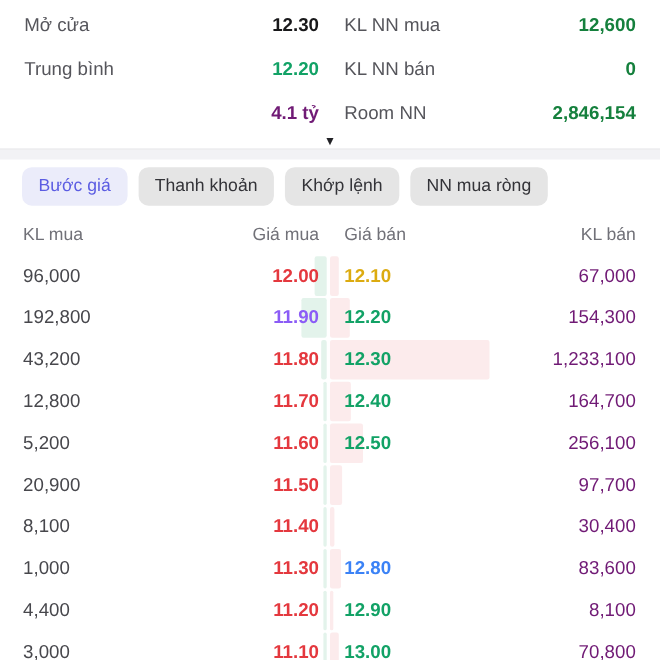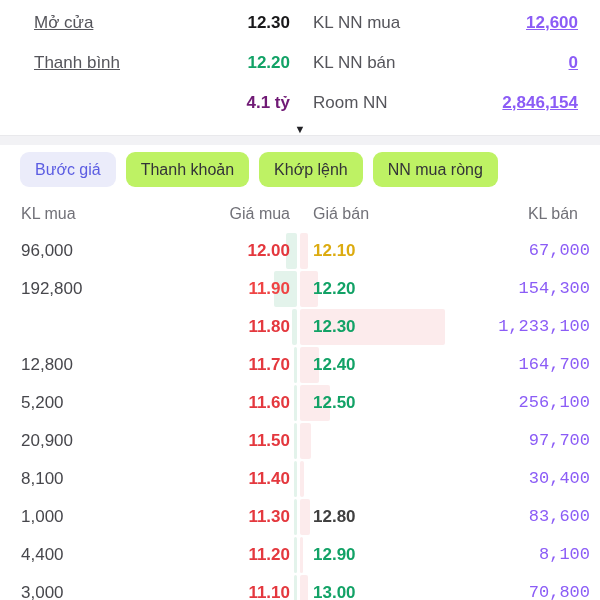--- a/index.html
+++ b/index.html
@@ -7,73 +7,73 @@
     width:600px;height:600px;overflow:hidden;background:#ffffff;
     font-family:"Liberation Sans","DejaVu Sans",sans-serif;
     color:#1a1a1c;
   }
   .app{position:relative;width:600px;height:600px;overflow:hidden;}
 
   
   .summary{padding-top:3px;}
   .srow{position:relative;height:40px;}
   .slabel,.sval{position:absolute;top:0;line-height:40px;font-size:17px;white-space:nowrap;}
-  .slabel.l1{left:34px;color:#55555b;text-decoration:underline;}
+  .slabel.l1{left:22px;color:#55555b;}
   .sval.v1{right:310px;font-weight:700;color:#18181a;}
   .slabel.l2{left:313px;color:#55555b;}
-  .sval.v2{right:22px;font-weight:700;color:#8b5cf6;text-decoration:underline;}
+  .sval.v2{right:22px;font-weight:700;color:#15803d;}
 
   .collapse-row{height:12px;display:flex;justify-content:center;align-items:center;}
   .arrow{font-size:11px;line-height:12px;color:#222226;cursor:pointer;}
 
   .divider{height:10px;background:#f2f2f5;border-top:1px solid #e9e9ec;box-sizing:border-box;}
 
   
   .tabs{display:flex;gap:10px;margin:7px 0 0 20px;}
   .tab{
     height:35px;padding:0 15px;border:none;border-radius:9px;
-    background:#bef264;color:#333338;font-size:16px;font-family:inherit;
+    background:#e5e5e5;color:#333338;font-size:16px;font-family:inherit;
     display:flex;align-items:center;white-space:nowrap;cursor:pointer;
   }
   .tab.active{background:var(--accent-bg,#ebecfa);color:var(--accent,#5b5ce2);}
 
   
   .thead{position:relative;height:22px;margin-top:16px;font-size:16px;color:#717178;}
   .thead span{position:absolute;top:0;line-height:22px;white-space:nowrap;}
   .h1{left:21px;}
   .h2{right:310px;}
   .h3{left:313px;}
   .h4{right:22px;}
 
   
   .rows{margin-top:7px;}
   .trow{position:relative;height:38px;}
   .cell{position:absolute;top:0;line-height:38px;font-size:17px;white-space:nowrap;}
   .c-klmua{left:21px;color:#47474c;}
   .c-giamua{right:310px;font-weight:700;}
   .c-giaban{left:313px;font-weight:700;}
-  .c-klban{right:10px;color:#8b5cf6;font-family:Liberation Mono, monospace;}
+  .c-klban{right:22px;color:#701a75;}
   .bar{position:absolute;top:1px;height:36px;border-radius:2px;}
   .bar.buy{right:303px;background:var(--buy-bar,#e3f3eb);}
   .bar.sell{left:300px;background:var(--sell-bar,#fcebec);}
 </style>
 </head>
 <body>
 
 <div class="app">
 
   <section class="summary">
     <div class="srow">
       <span class="slabel l1">Mở cửa</span>
       <span class="sval v1" style="color: rgb(24, 24, 26);">12.30</span>
       <span class="slabel l2">KL NN mua</span>
       <span class="sval v2">12,600</span>
     </div>
     <div class="srow">
-      <span class="slabel l1">Thanh bình</span>
+      <span class="slabel l1">Trung bình</span>
       <span class="sval v1" style="color: rgb(18, 162, 102);">12.20</span>
       <span class="slabel l2">KL NN bán</span>
       <span class="sval v2">0</span>
     </div>
     <div class="srow">
       <span class="sval v1" style="color: #701a75;">4.1 tỷ</span>
       <span class="slabel l2">Room NN</span>
       <span class="sval v2">2,846,154</span>
     </div>
   </section>
@@ -104,27 +104,28 @@
         <span class="bar sell" style="width: 8px;"></span>
         <span class="cell c-klmua">96,000</span>
         <span class="cell c-giamua" style="color: rgb(228, 56, 62);">12.00</span>
         <span class="cell c-giaban" style="color: rgb(220, 171, 16);">12.10</span>
         <span class="cell c-klban">67,000</span>
       </div>
       <div class="trow">
         <span class="bar buy" style="width: 23px;"></span>
         <span class="bar sell" style="width: 18px;"></span>
         <span class="cell c-klmua">192,800</span>
-        <span class="cell c-giamua" style="color: #ef4444; text-align: right;">11.90</span>
+        <span class="cell c-giamua" style="color: #8b5cf6; text-align: right;">11.90</span>
         <span class="cell c-giaban" style="color: rgb(18, 162, 102);">12.20</span>
         <span class="cell c-klban">154,300</span>
       </div>
       <div class="trow">
         <span class="bar buy" style="width: 5px;"></span>
         <span class="bar sell" style="width: 145px;"></span>
+        <span class="cell c-klmua">43,200</span>
         <span class="cell c-giamua" style="color: rgb(228, 56, 62);">11.80</span>
         <span class="cell c-giaban" style="color: rgb(18, 162, 102);">12.30</span>
         <span class="cell c-klban">1,233,100</span>
       </div>
       <div class="trow">
         <span class="bar buy" style="width: 3px;"></span>
         <span class="bar sell" style="width: 19px;"></span>
         <span class="cell c-klmua">12,800</span>
         <span class="cell c-giamua" style="color: rgb(228, 56, 62);">11.70</span>
         <span class="cell c-giaban" style="color: rgb(18, 162, 102);">12.40</span>
@@ -150,21 +151,21 @@
         <span class="bar sell" style="width: 4px;"></span>
         <span class="cell c-klmua">8,100</span>
         <span class="cell c-giamua" style="color: rgb(228, 56, 62);">11.40</span>
         <span class="cell c-klban">30,400</span>
       </div>
       <div class="trow">
         <span class="bar buy" style="width: 3px;"></span>
         <span class="bar sell" style="width: 10px;"></span>
         <span class="cell c-klmua">1,000</span>
         <span class="cell c-giamua" style="color: rgb(228, 56, 62);">11.30</span>
-        <span class="cell c-giaban" style="color: #404040;">12.80</span>
+        <span class="cell c-giaban" style="color: #3b82f6;">12.80</span>
         <span class="cell c-klban">83,600</span>
       </div>
       <div class="trow">
         <span class="bar buy" style="width: 3px;"></span>
         <span class="bar sell" style="width: 3px;"></span>
         <span class="cell c-klmua">4,400</span>
         <span class="cell c-giamua" style="color: rgb(228, 56, 62);">11.20</span>
         <span class="cell c-giaban" style="color: rgb(18, 162, 102);">12.90</span>
         <span class="cell c-klban">8,100</span>
       </div>

